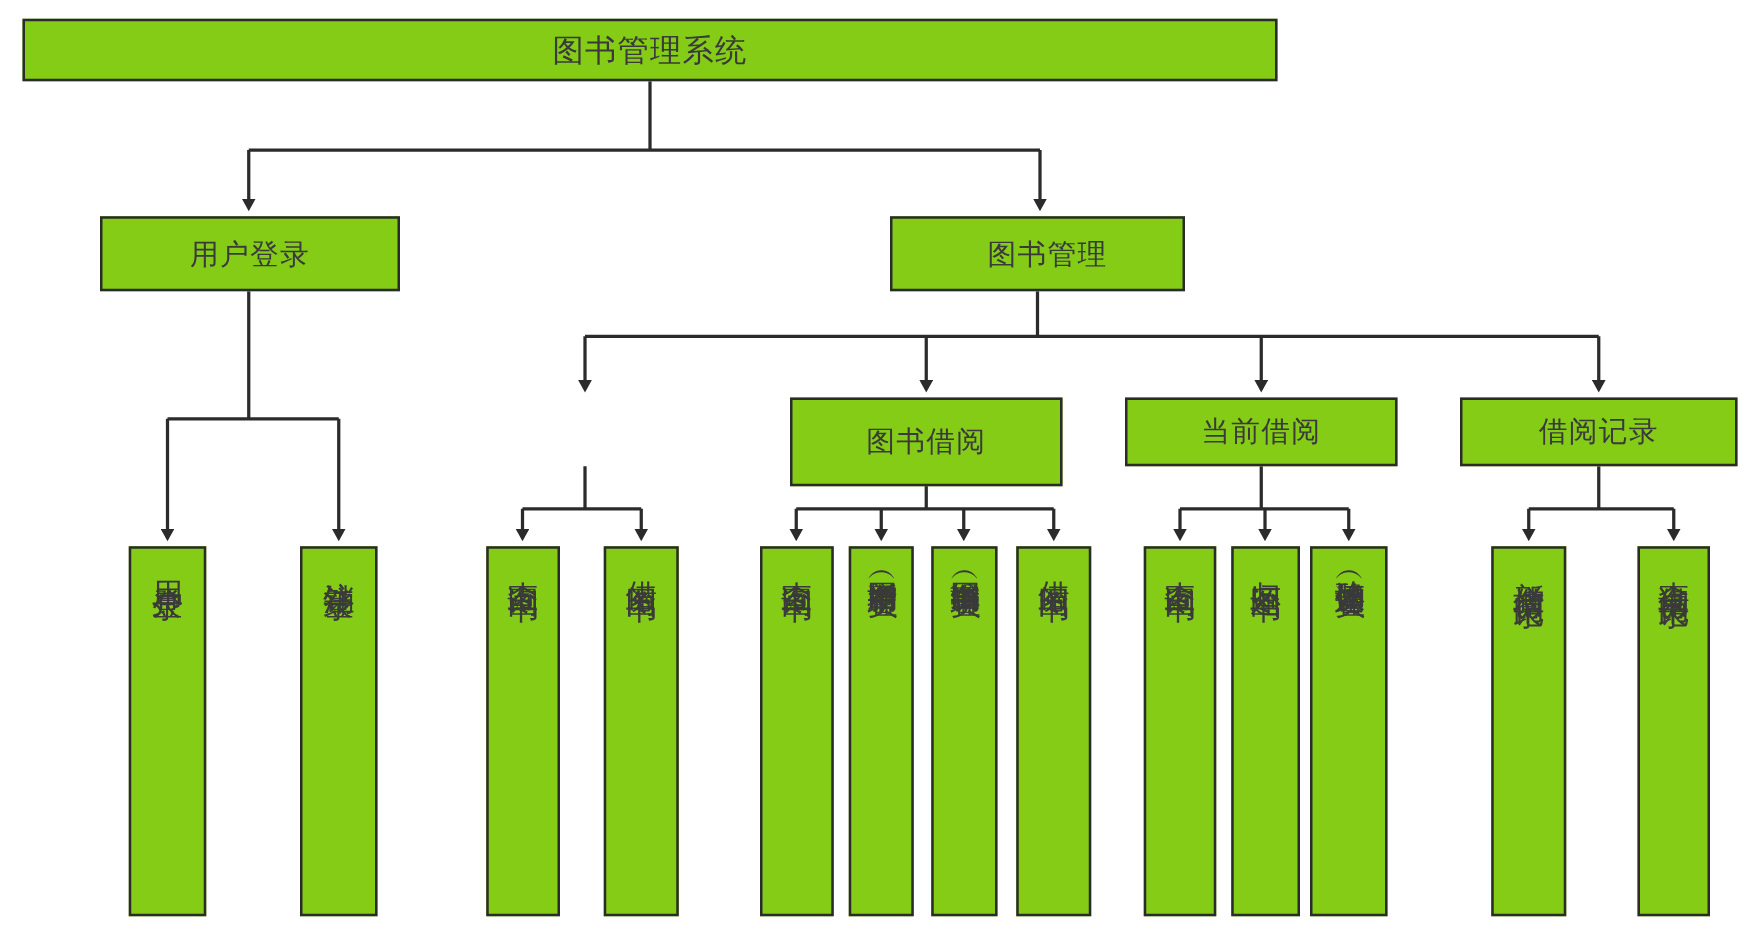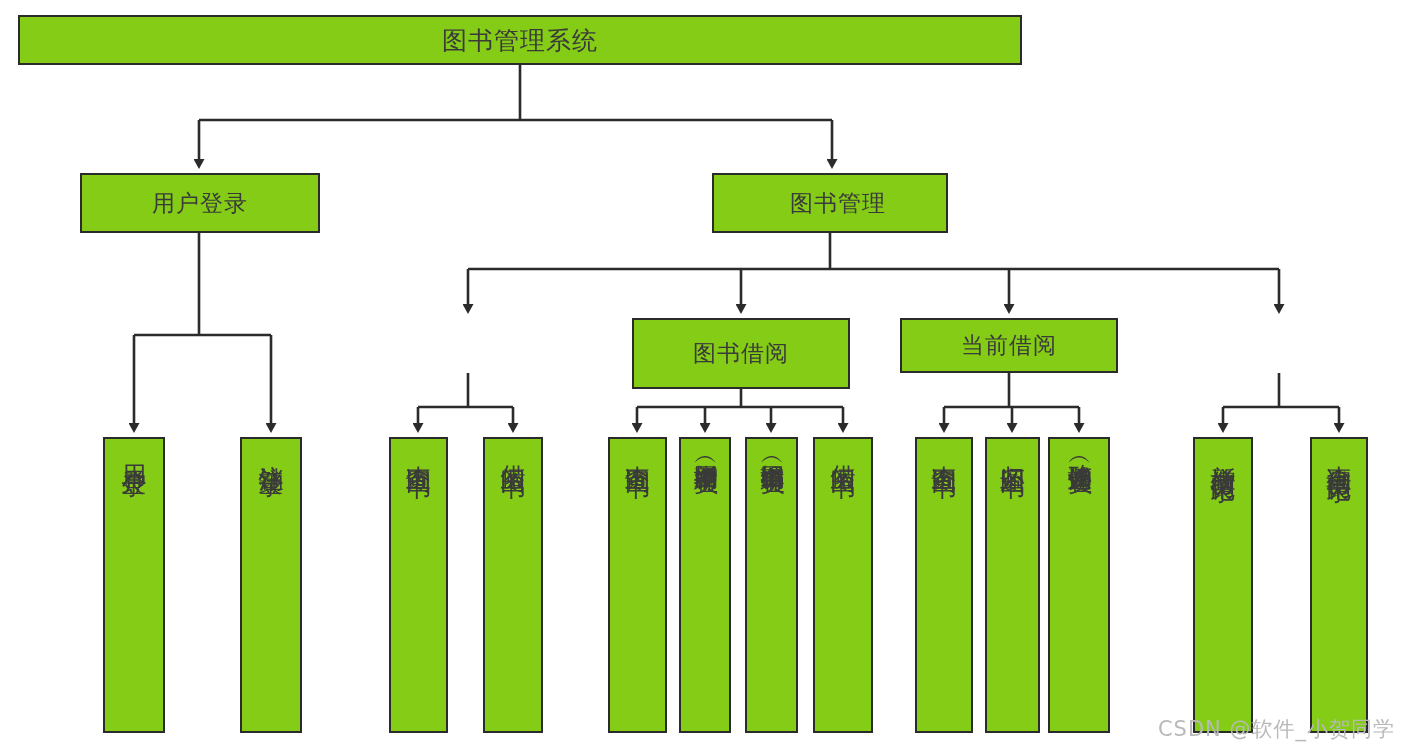--- a/index.html
+++ b/index.html
@@ -132,20 +132,23 @@
   <div class="node lvl1" style="left:712px;top:173px;width:236px;height:60px;padding-left:16px;">
     <span>图书管理</span>
   </div>
 
   <div class="node lvl2" style="left:632px;top:318px;width:218px;height:71px;">
     <span>图书借阅</span>
   </div>
   <div class="node lvl2" style="left:900px;top:318px;width:218px;height:55px;">
     <span>当前借阅</span>
   </div>
+  <div class="node lvl2" style="left:1168px;top:318px;width:222px;height:55px;">
+    <span>借阅记录</span>
+  </div>
 
   <div class="node leaf" style="left:103px;top:437px;width:62px;height:296px;">
     <span class="vtext">用户登录</span>
   </div>
   <div class="node leaf" style="left:240px;top:437px;width:62px;height:296px;">
     <span class="vtext">注销登录</span>
   </div>
 
   <div class="node leaf" style="left:389px;top:437px;width:59px;height:296px;">
     <span class="vtext">查询图书</span>
@@ -177,14 +180,13 @@
     <span class="vtext tight">确认归还（管理员）</span>
   </div>
 
   <div class="node leaf" style="left:1193px;top:437px;width:60px;height:296px;">
     <span class="vtext">新增借阅记录</span>
   </div>
   <div class="node leaf" style="left:1310px;top:437px;width:58px;height:296px;">
     <span class="vtext">查询借阅记录</span>
   </div>
 
-  <div class="watermark">CSDN @软件_小贺同学</div>
 </div>
 
 </body></html>

